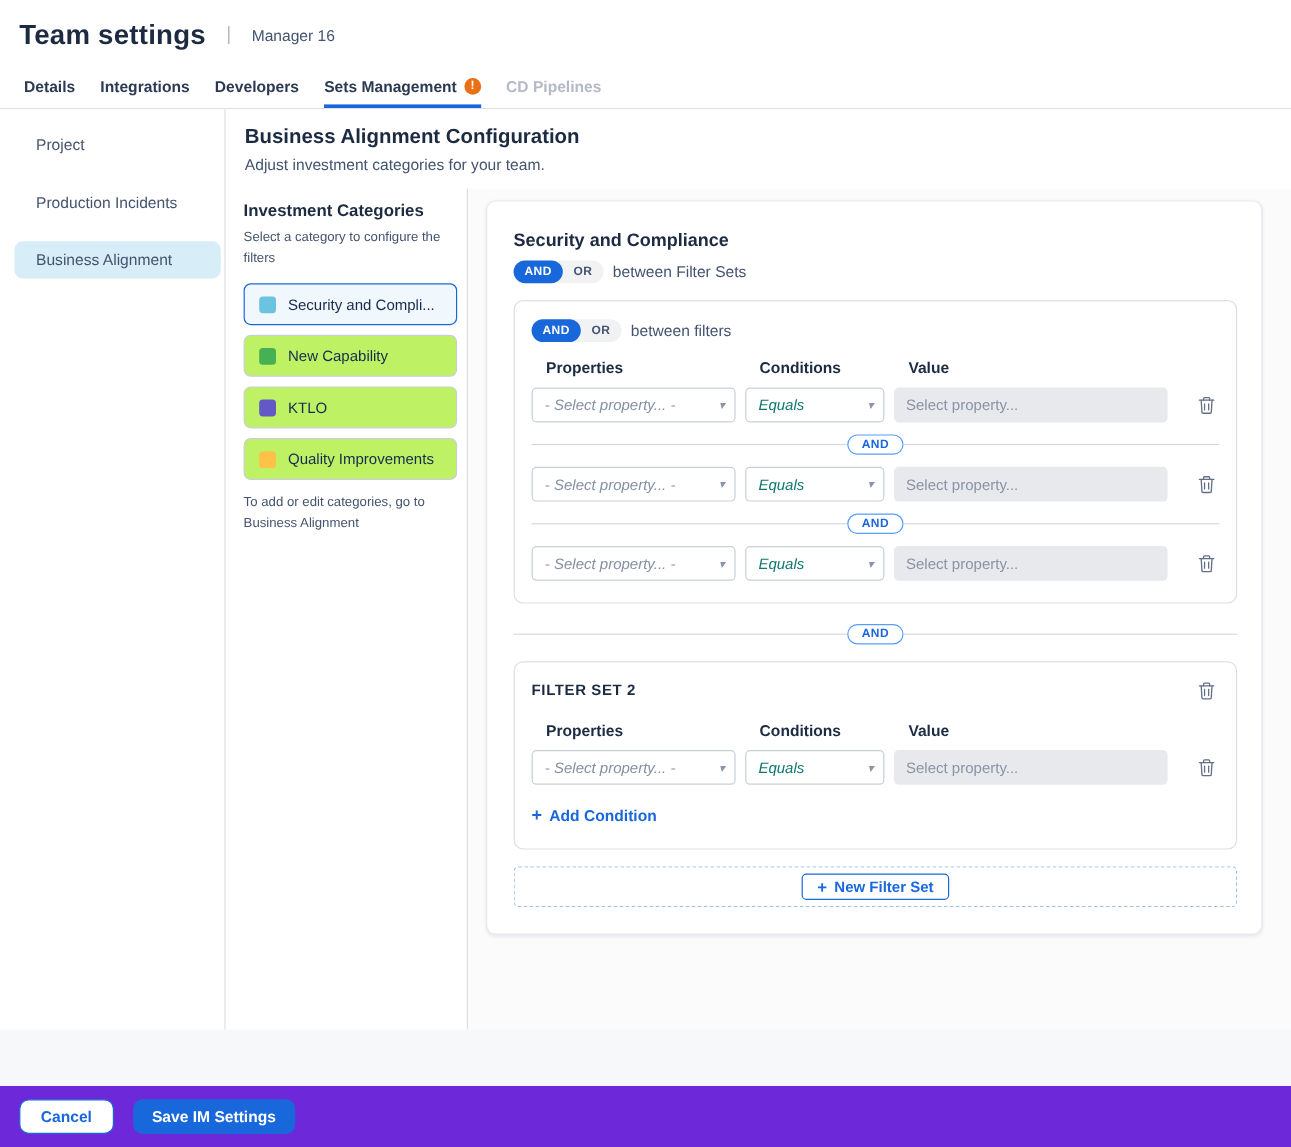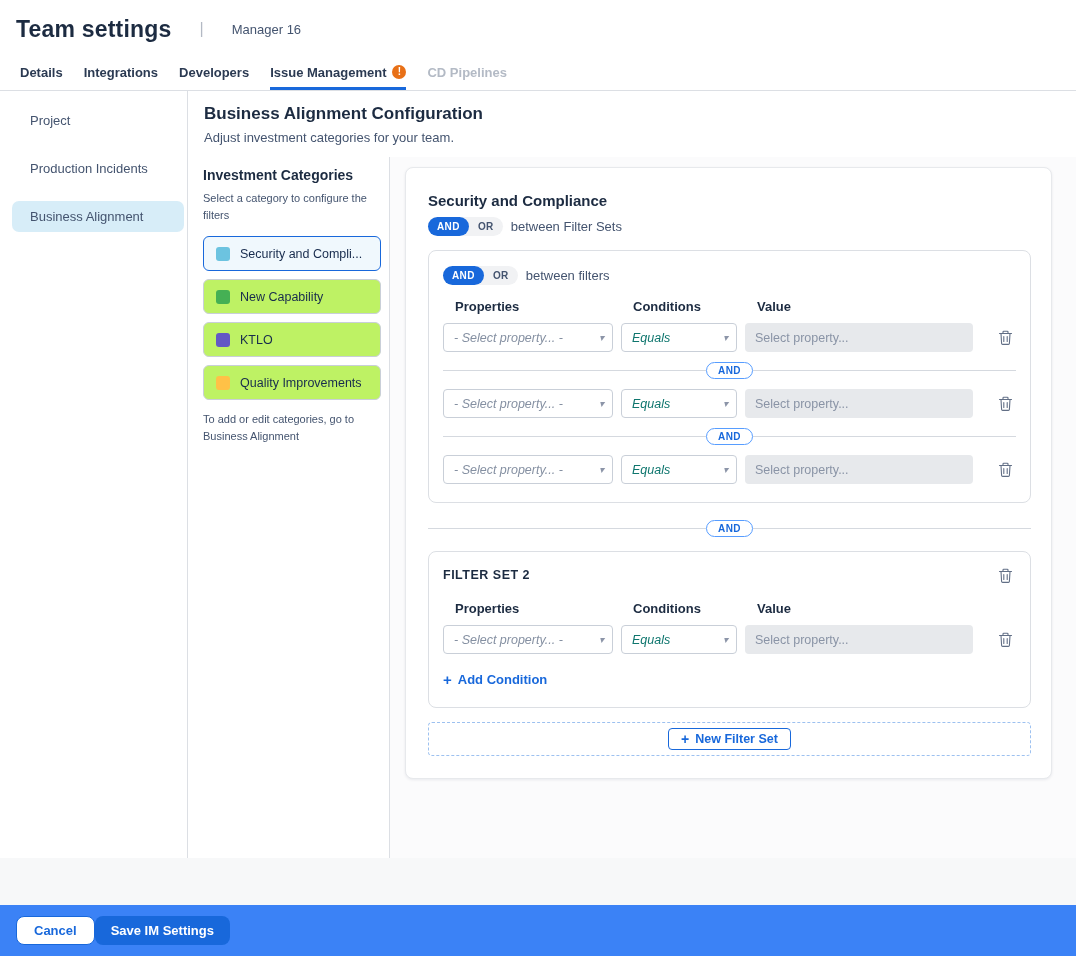--- a/index.html
+++ b/index.html
@@ -1,21 +1,21 @@
 <!DOCTYPE html>
 <html><head>
 <meta charset="utf-8">
 <style>
   * { margin:0; padding:0; box-sizing:border-box; }
   html,body { width:1076px; height:956px; }
   body { font-family:"Liberation Sans", sans-serif; color:#172B4D; background:#fff; overflow:hidden; }
   .app { display:flex; flex-direction:column; height:956px; width:1076px; }
 
   
-  .header { height:58px; display:flex; align-items:center; gap:28px; padding:0 16px; background:#fff; }
+  .header { height:58px; display:flex; align-items:center; gap:17px; padding:0 16px; background:#fff; }
   .header .title { font-size:23px; font-weight:700; color:#1C2B41; letter-spacing:.2px; }
   .header .sep { color:#B3B9C4; font-size:16px; font-weight:400; }
   .header .subtitle { font-size:13px; color:#44546F; }
 
   
   .tabs { display:flex; align-items:stretch; gap:21px; padding:0 20px; height:33px; border-bottom:1px solid #DCDFE4; background:#fff; }
   .tab { display:flex; align-items:center; gap:6px; font-size:13px; font-weight:600; color:#2B3A52; border-bottom:3px solid transparent; cursor:pointer; padding-bottom:1px; }
   .tab.active { border-bottom-color:#1868DB; }
   .tab.disabled { color:#B3BAC5; }
   .badge { width:14px; height:14px; border-radius:50%; background:#E87017; color:#fff; font-size:10px; font-weight:700; display:inline-flex; align-items:center; justify-content:center; line-height:1; }
@@ -72,21 +72,21 @@
   .fset2-title { font-size:12.5px; font-weight:700; letter-spacing:.5px; color:#1C2B41; padding-top:3px; }
   .add-cond { display:inline-flex; align-items:center; gap:6px; color:#1868DB; font-size:13px; font-weight:700; background:none; border:none; cursor:pointer; margin-top:18px; font-family:inherit; }
   .plus { font-size:15px; font-weight:700; line-height:1; }
 
   .nfs-wrap { border:1px dashed #9DC1F0; border-radius:4px; margin-top:14px; padding:5px; display:flex; justify-content:center; }
   .nfs-btn { display:inline-flex; align-items:center; gap:6px; border:1px solid #1868DB; color:#1868DB; background:#fff; font-size:12.5px; font-weight:700; border-radius:4px; padding:3px 12px; cursor:pointer; font-family:inherit; }
   .nfs-btn .plus { font-size:14px; }
 
   
   .gray-band { height:47px; background:#F7F8F9; flex-shrink:0; }
-  .footer { height:51px; background:#3b82f6; display:flex; align-items:center; padding:0 16px; flex-shrink:0; }
+  .footer { height:51px; background:#6d28d9; display:flex; align-items:center; gap:16px; padding:0 16px; flex-shrink:0; }
   .btn-cancel { border:1px solid #1868DB; color:#1868DB; background:#fff; font-size:13px; font-weight:700; border-radius:8px; padding:6px 17px; cursor:pointer; font-family:inherit; }
   .btn-save { border:none; color:#fff; background:#1868DB; font-size:13px; font-weight:700; border-radius:8px; padding:7px 16px; cursor:pointer; font-family:inherit; }
 </style>
 </head>
 <body>
 
 <div class="app">
 
   <div class="header">
     <span class="title">Team settings</span>
@@ -98,21 +98,21 @@
     <div class="tab">
       <span>Details</span>
     </div>
     <div class="tab">
       <span>Integrations</span>
     </div>
     <div class="tab">
       <span>Developers</span>
     </div>
     <div class="tab active">
-      <span>Issue Management</span>
+      <span>Sets Management</span>
       <span class="badge">!</span>
     </div>
     <div class="tab disabled">
       <span>CD Pipelines</span>
     </div>
   </div>
 
   <div class="content">
 
     <div class="sidebar">

